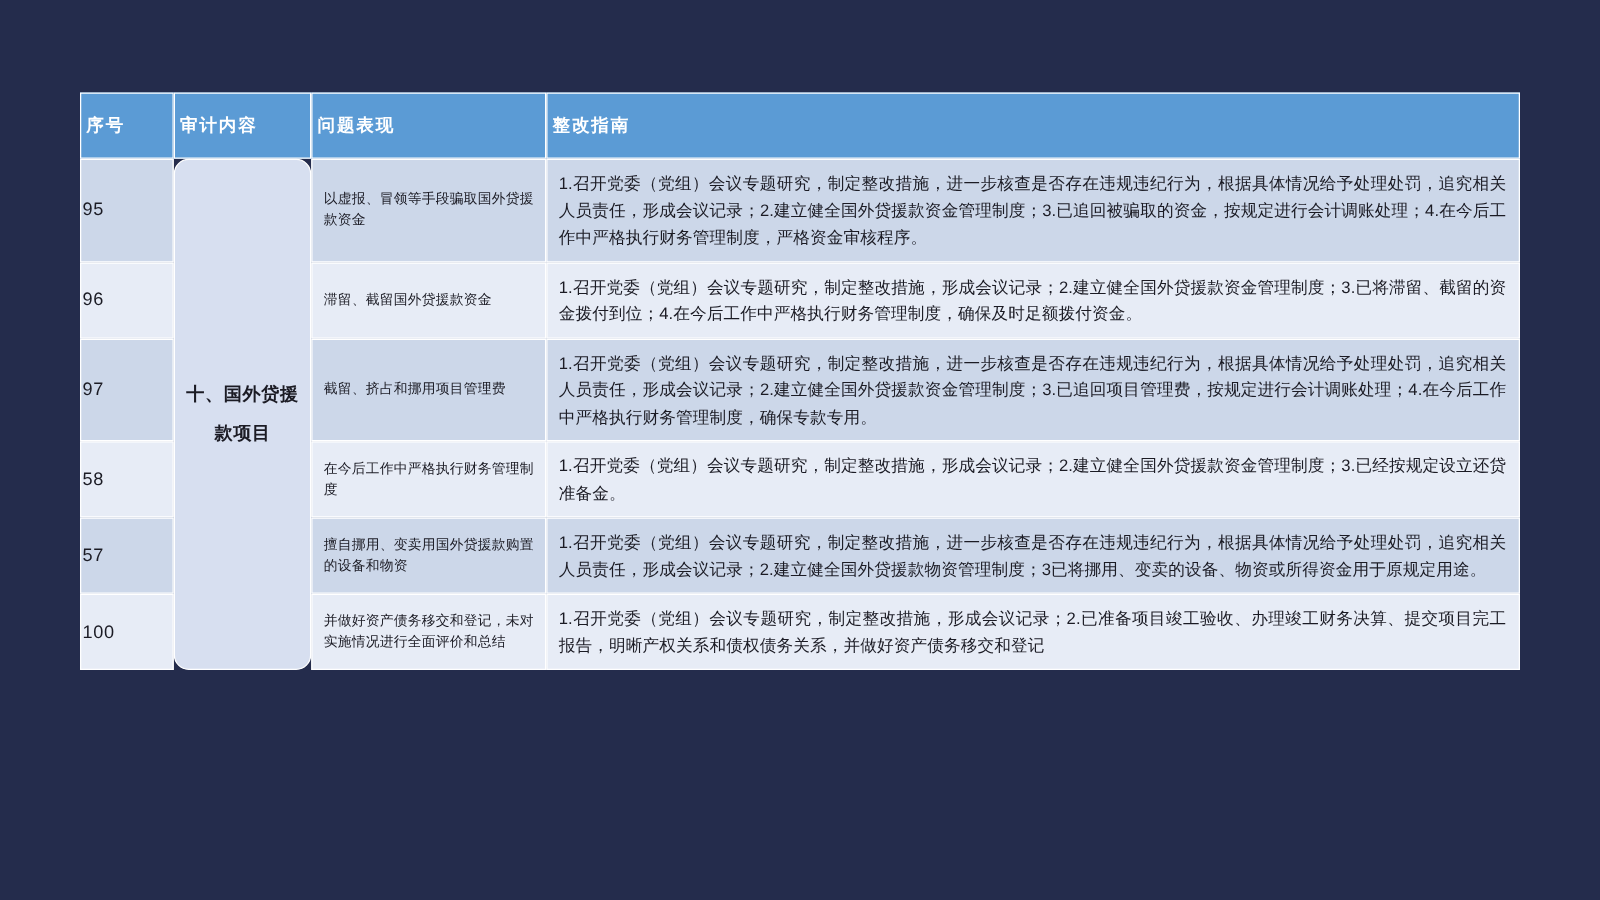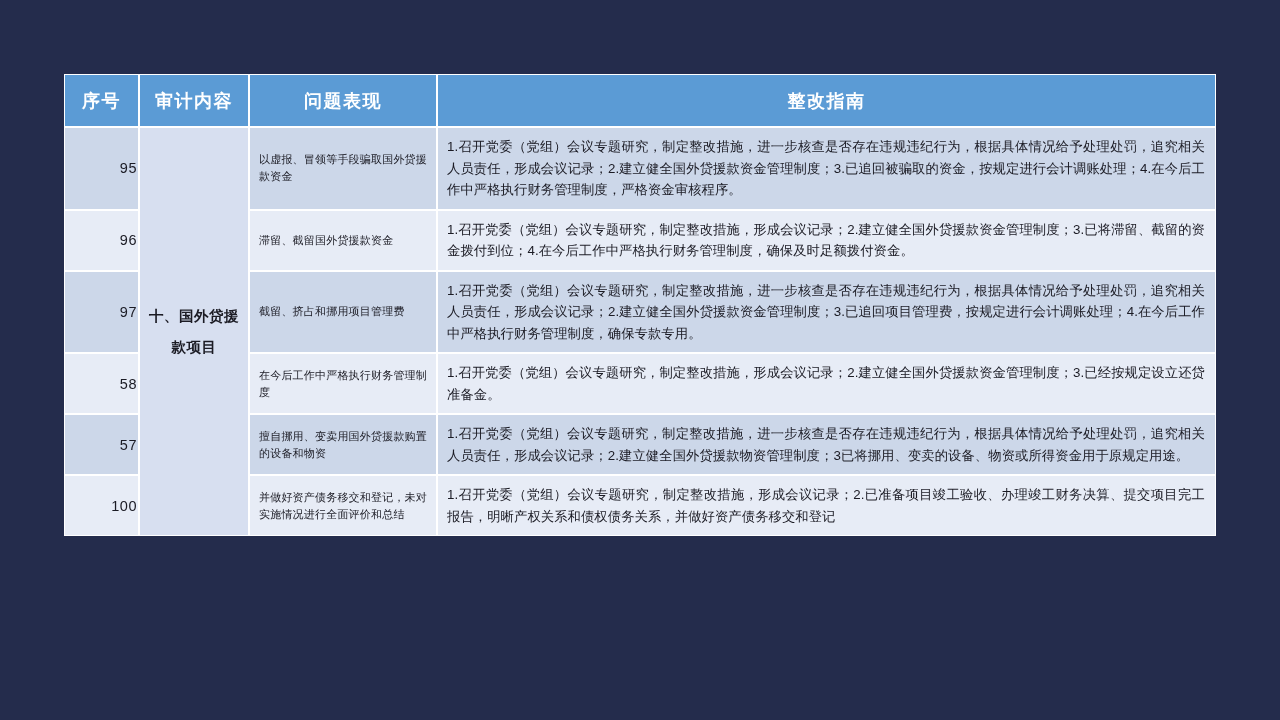--- a/index.html
+++ b/index.html
@@ -33,52 +33,53 @@
     table-layout: fixed;
   }
   table.audit col.c-idx   { width: 75px; }
   table.audit col.c-sub   { width: 110px; }
   table.audit col.c-issue { width: 188px; }
   table.audit col.c-guide { width: 779px; }
 
   thead th {
     background: #5b9bd5;
     color: #ffffff;
-    font-size: 18px;
+    font-size: 14px;
     font-weight: bold;
     letter-spacing: 1.5px;
-    text-align: center;
+    text-align: left;
     height: 53px;
     padding: 0 4px;
     border: 1.5px solid #ffffff;
     vertical-align: middle;
     box-sizing: border-box;
   }
 
   tbody td {
     border: 1.5px solid #ffffff;
     box-sizing: border-box;
     vertical-align: middle;
     color: #1b1b24;
   }
   tbody tr.odd td { background: #ccd7e9; }
   tbody tr.even td { background: #e7ecf6; }
 
   td.idx {
-    text-align: right;
+    text-align: left;
     font-size: 14.5px;
     letter-spacing: 0.5px;
   }
   td.sub {
     text-align: center;
     font-size: 14.5px;
     font-weight: bold;
     line-height: 2.1;
     background: #d7dff0 !important;
     letter-spacing: 0.5px;
+    border-radius: 12px;
   }
   td.issue {
     font-size: 11px;
     line-height: 1.55;
     padding: 6px 9px;
     letter-spacing: 0.2px;
   }
   td.guide {
     font-size: 13.3px;
     line-height: 1.62;

